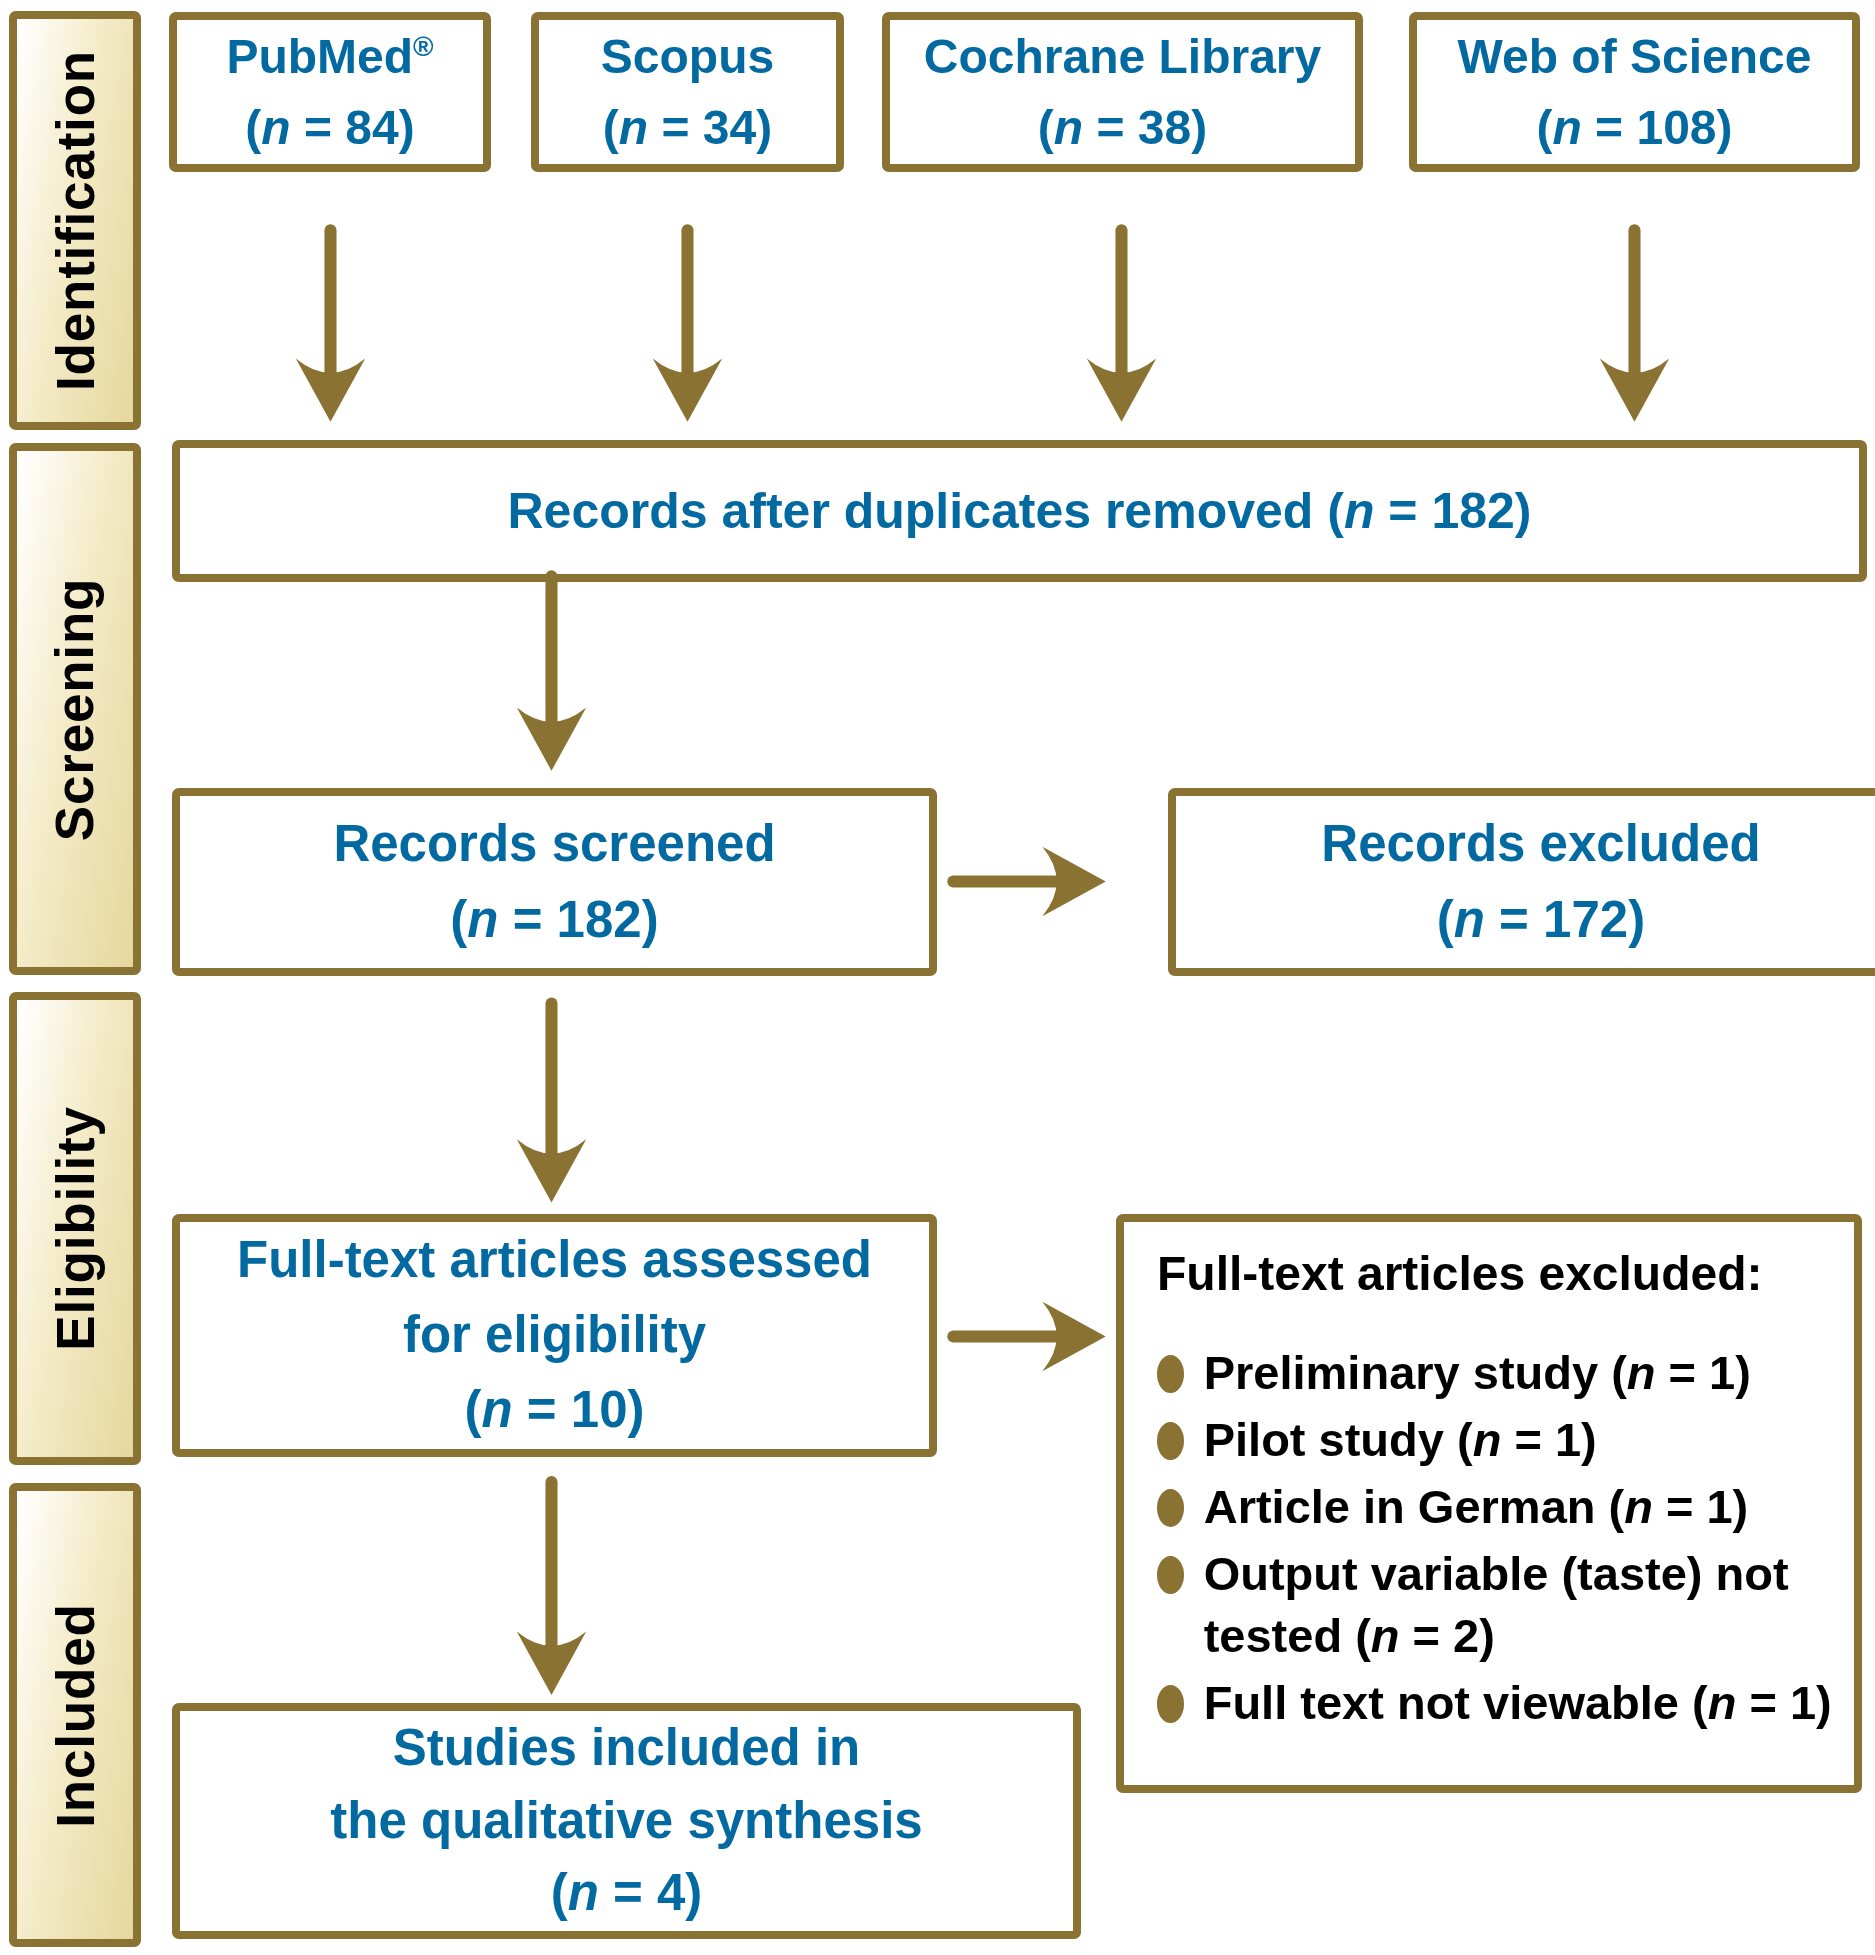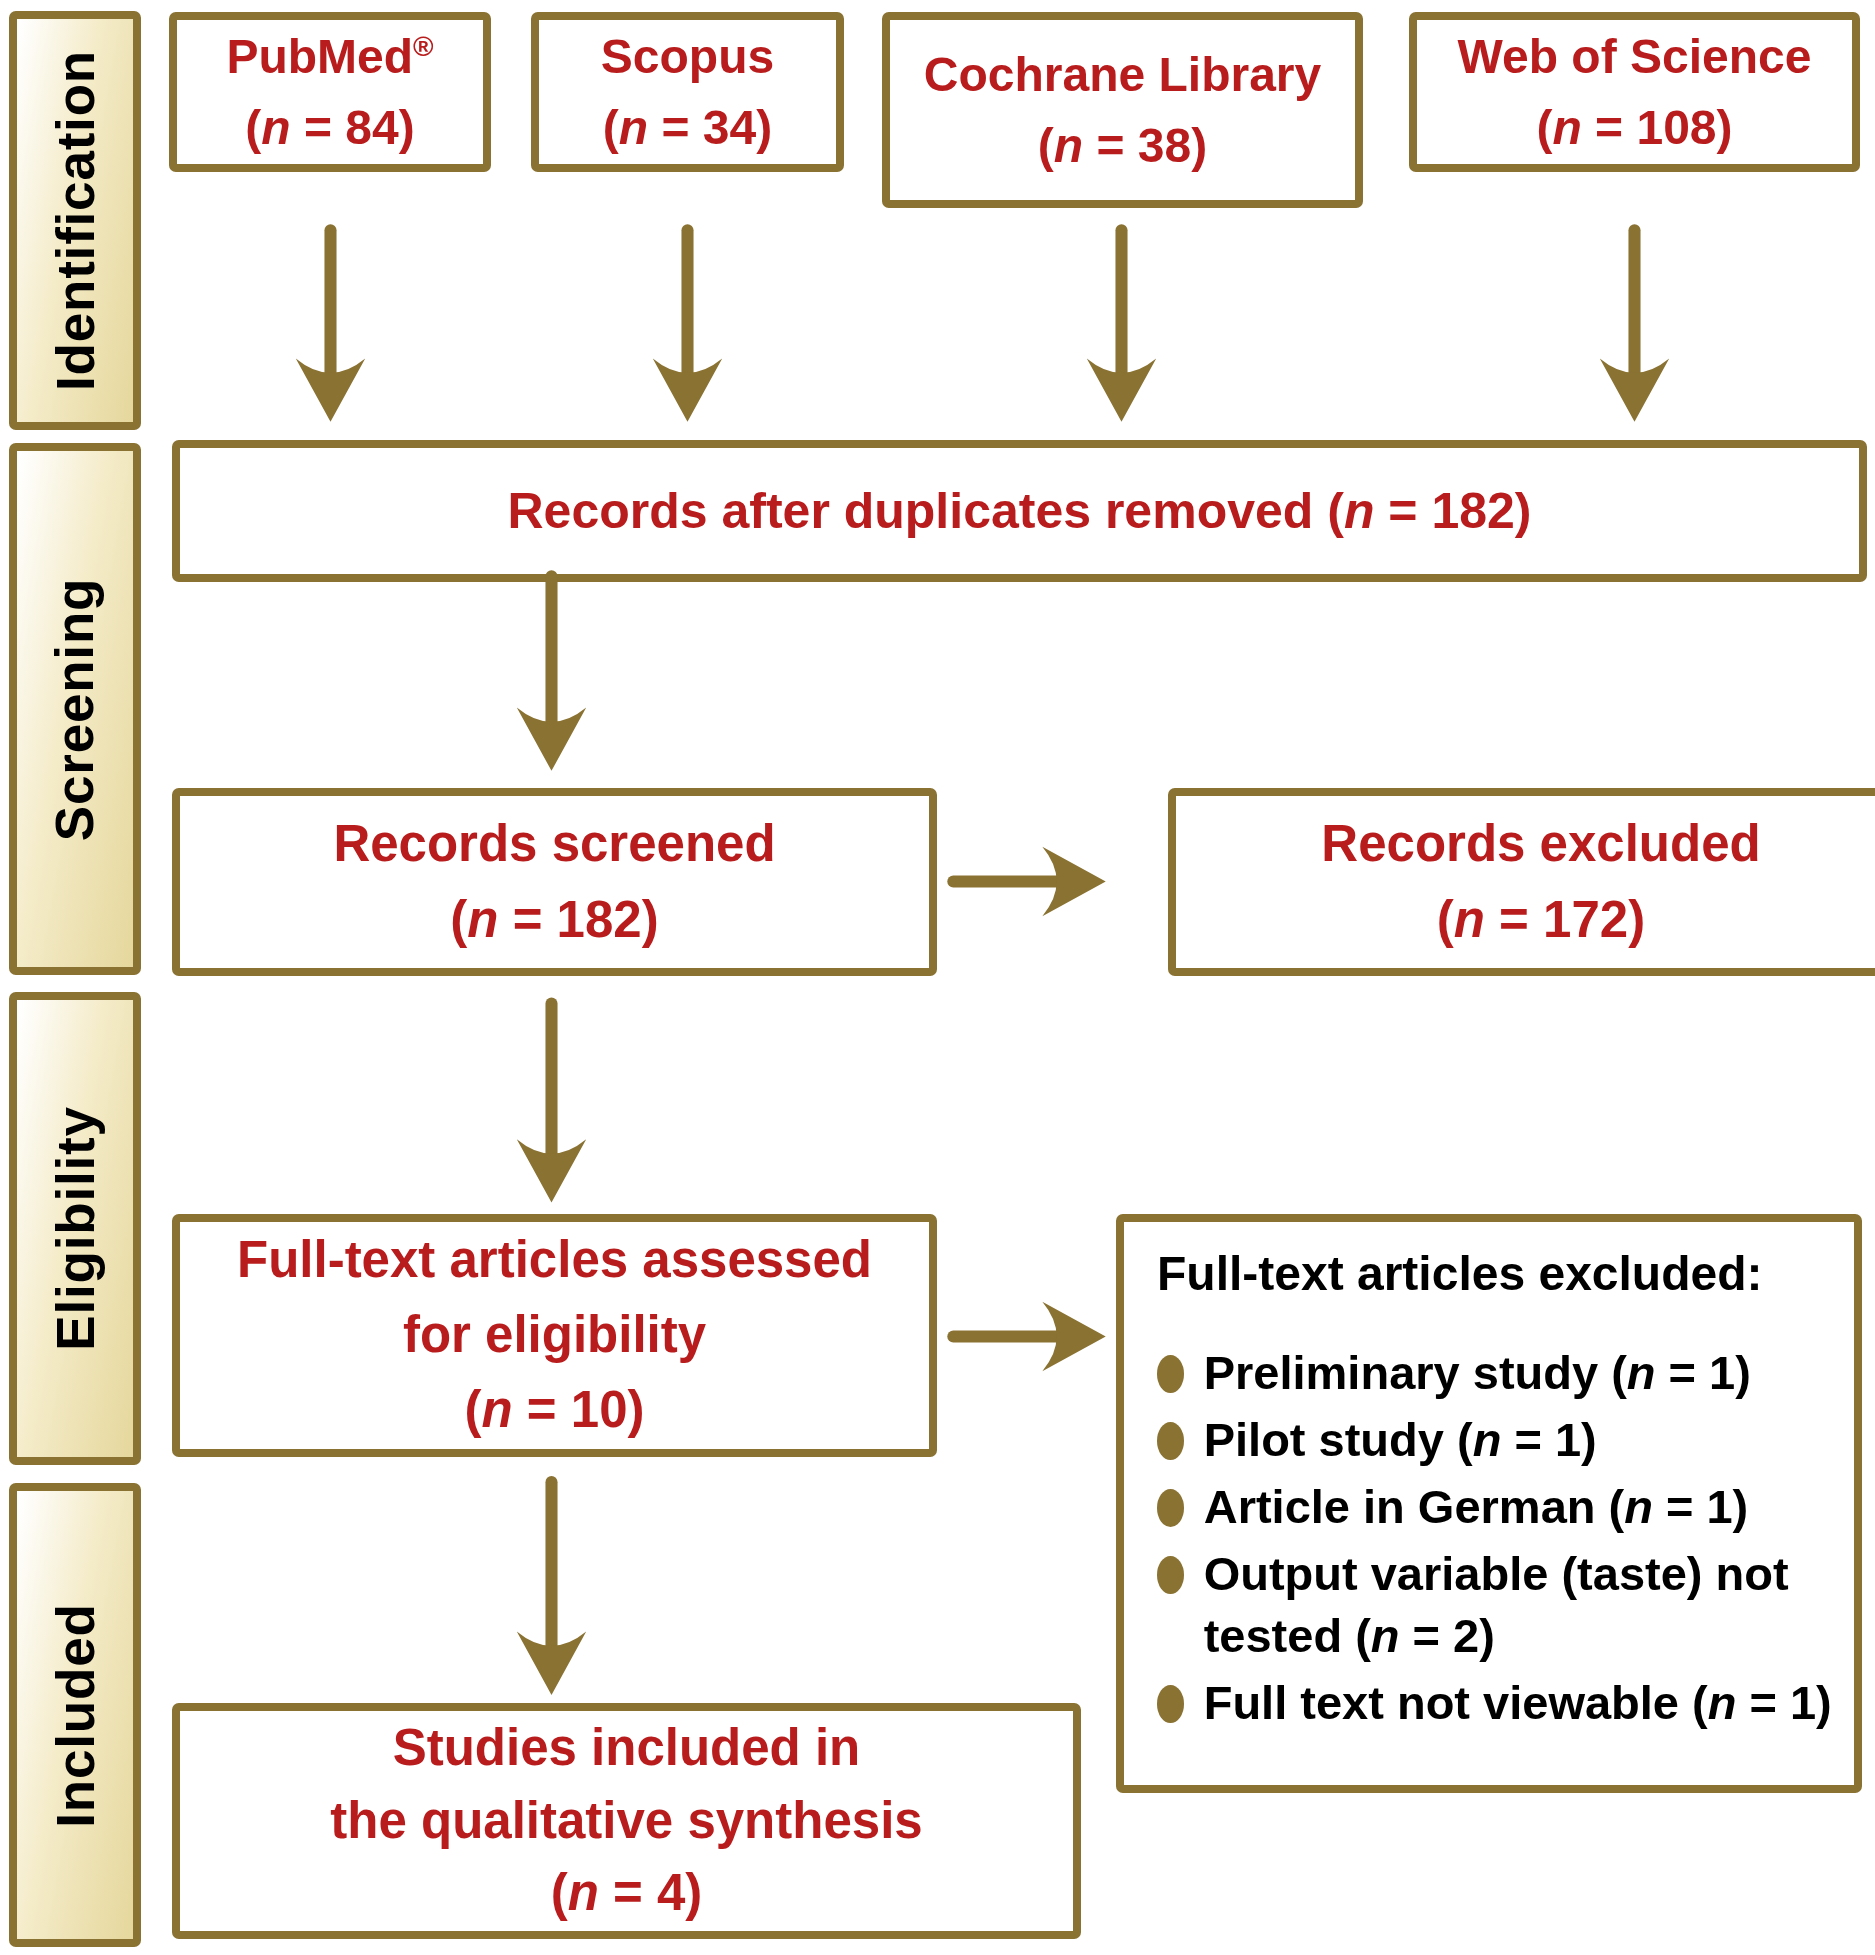--- a/index.html
+++ b/index.html
@@ -20,21 +20,21 @@
   .box {
     position:absolute;
     background:#ffffff;
     border:8.3px solid #8a7232;
     border-radius:6.8px;
     display:flex; align-items:center; justify-content:center;
     text-align:center;
   }
   .box-text {
     white-space:pre-line;
-    color:#b91c1c;
+    color:#0369a1;
   }
   .src-text   { font-size:48px; line-height:1.48; }
   .dup-text   { font-size:50px; line-height:1.2;  }
   .mid-text   { font-size:51px; line-height:1.5;  }
   .tri-text   { font-size:51px; line-height:1.47; }
   .inc-text   { font-size:51px; line-height:1.42; }
 
   
   .band {
     position:absolute;
@@ -102,21 +102,21 @@
   </div>
 
   <div class="box" style="left:169px; top:12px; width:322px; height:160px;">
     <span class="box-text src-text">PubMed<sup>®</sup>
 (<i>n</i> = 84)</span>
   </div>
   <div class="box" style="left:531px; top:12px; width:313px; height:160px;">
     <span class="box-text src-text">Scopus
 (<i>n</i> = 34)</span>
   </div>
-  <div class="box" style="left:882px; top:12px; width:481px; height:196px;">
+  <div class="box" style="left:882px; top:12px; width:481px; height:160px;">
     <span class="box-text src-text">Cochrane Library
 (<i>n</i> = 38)</span>
   </div>
   <div class="box" style="left:1409px; top:12px; width:451px; height:160px;">
     <span class="box-text src-text">Web of Science
 (<i>n</i> = 108)</span>
   </div>
 
   <svg class="arrow" style="left:289px; top:224px;" width="83" height="198" viewBox="0 0 110 262">
     <rect x="47" y="0" width="16" height="206" rx="8"></rect>

